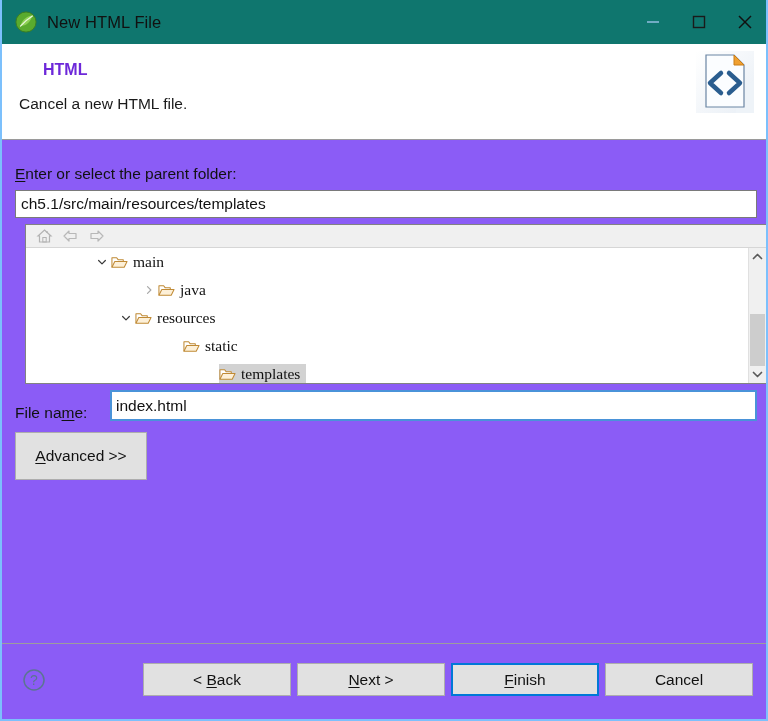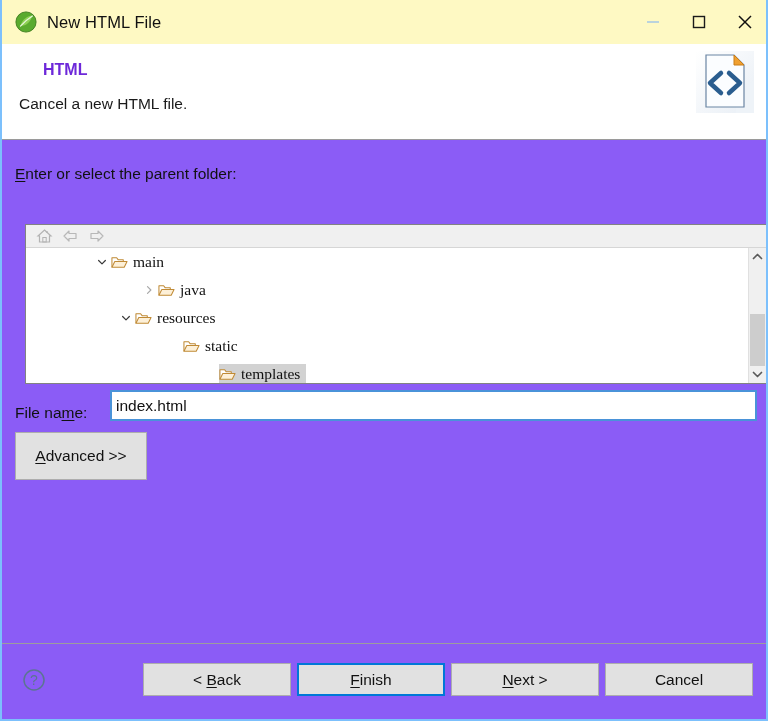--- a/index.html
+++ b/index.html
@@ -15,21 +15,21 @@
     background: #f0f0f0;
     border-left: 2px solid #7cc0fc;
     border-right: 2px solid #7cc0fc;
     border-bottom: 2px solid #7cc0fc;
     overflow: hidden;
   }
 
   
   #titlebar {
     position: absolute; top: 0; left: -2px; right: -2px; height: 44px;
-    background: #fef9c3;
+    background: #0f766e;
     display: flex; align-items: center;
   }
   #title-icon {
     width: 22px; height: 22px; margin-left: 15px; margin-right: 10px;
     flex: 0 0 auto;
   }
   #title-text {
     font-size: 16.5px; color: #111; white-space: nowrap;
     letter-spacing: 0.1px;
   }
@@ -233,20 +233,21 @@
       <path d="M38 4 L38 14 L48 14 Z" fill="#f5b košík" opacity="0"></path>
       <path d="M25 22 L14 32 L25 42" fill="none" stroke="#2a5d8f" stroke-width="4.5" stroke-linejoin="round" stroke-linecap="round"></path>
       <path d="M33 22 L44 32 L33 42" fill="none" stroke="#2a5d8f" stroke-width="4.5" stroke-linejoin="round" stroke-linecap="round"></path>
     </svg>
   </div>
 
   <div id="body">
 
     <div class="field-label" id="parent-label"><span class="mn">E</span><span>nter or select the parent folder:</span></div>
 
+    <input id="path-input" type="text" value="ch5.1/src/main/resources/templates" style="">
 
     <div id="tree-panel">
 
       <div id="tree-toolbar">
         <svg class="tb-icon" viewBox="0 0 17 16">
           <path d="M8.5 2 L15 8 L13.5 8 L13.5 14 L3.5 14 L3.5 8 L2 8 Z" fill="none" stroke="#b3b3b3" stroke-width="1.2"></path>
           <rect x="6.8" y="9.5" width="3.4" height="4.5" fill="none" stroke="#b3b3b3" stroke-width="1"></rect>
           <path d="M11 3 L11 5" stroke="#b3b3b3" stroke-width="1.2"></path>
         </svg>
         <svg class="tb-icon" viewBox="0 0 17 16">
@@ -348,24 +349,24 @@
 
   <svg id="help-icon" viewBox="0 0 24 24">
     <circle cx="12" cy="12" r="10" fill="none" stroke="#5b7592" stroke-width="1.5"></circle>
     <text x="12" y="17" font-family="Liberation Sans, sans-serif" font-size="14" fill="#5b7592" text-anchor="middle">?</text>
   </svg>
 
   <div id="btn-row">
       <button class="dlg-btn">
         <span><span>&lt; </span><span class="mn">B</span><span>ack</span></span>
       </button>
+      <button class="dlg-btn">
+        <span><span></span><span class="mn">N</span><span>ext &gt;</span></span>
+      </button>
       <button class="dlg-btn default">
         <span><span></span><span class="mn">F</span><span>inish</span></span>
-      </button>
-      <button class="dlg-btn">
-        <span><span></span><span class="mn">N</span><span>ext &gt;</span></span>
       </button>
       <button class="dlg-btn">
         <span>Cancel</span>
       </button>
     </div>
 
 </div>
 
 </body></html>

